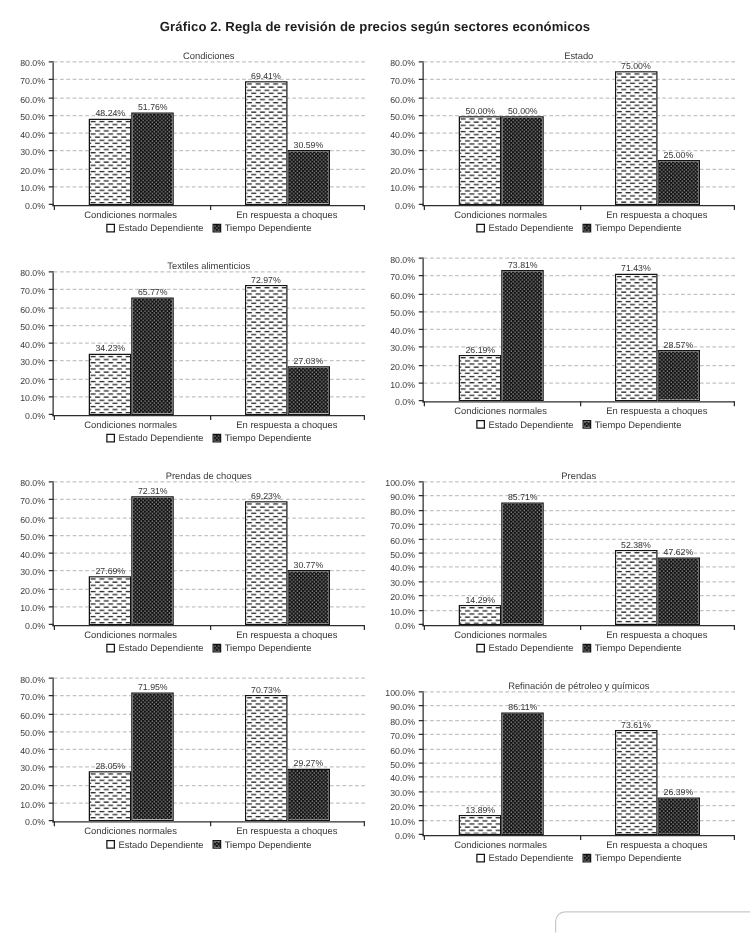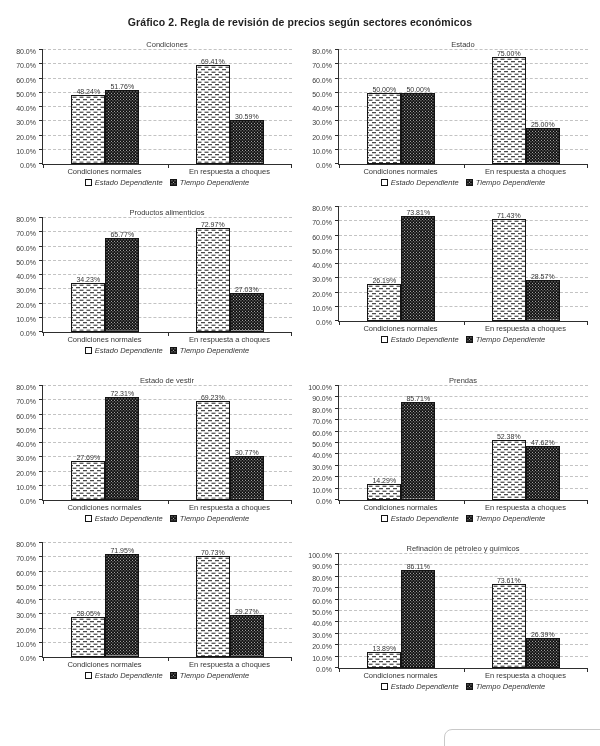--- a/index.html
+++ b/index.html
@@ -61,21 +61,21 @@
     z-index: 2;
   }
   .xlabs {
     display: flex; margin: 2px 8px 0 38px;
     font-size: 7.5px; color: #353535;
   }
   .xlabs span { flex: 1 1 50%; text-align: center; }
   .legend {
     display: flex; justify-content: center; align-items: center;
     gap: 7px; margin-top: 2px; margin-left: 30px;
-    font-size: 7.5px; color: #353535; font-style: italic;
+    font-size: 7.5px; color: #353535;
   }
   .litem { display: flex; align-items: center; gap: 3px; }
   .sw {
     width: 7px; height: 7px; display: inline-block; position: relative;
     border: 1px solid #141414; box-sizing: border-box; background: #fff;
   }
   .sw svg { position: absolute; left: 0; top: 0; width: 100%; height: 100%; display: block; }
   .cutoff-panel {
     position: absolute; left: 444px; top: 729px;
     width: 200px; height: 40px;
@@ -269,21 +269,21 @@
             <span class="sw">
               <svg preserveAspectRatio="none">
                 <rect width="100%" height="100%" fill="url(#pat-tiempo)"></rect>
               </svg>
             </span>
             <span>Tiempo Dependiente</span>
           </span>
         </div>
       </div>
       <div class="chart">
-        <div class="ctitle">Productos alimenticios</div>
+        <div class="ctitle">Textiles alimenticios</div>
         <div class="crow">
           <div class="ylab">
             <span style="bottom: calc(0% - 4px);">0.0%</span>
             <span style="bottom: calc(12.5% - 4px);">10.0%</span>
             <span style="bottom: calc(25% - 4px);">20.0%</span>
             <span style="bottom: calc(37.5% - 4px);">30.0%</span>
             <span style="bottom: calc(50% - 4px);">40.0%</span>
             <span style="bottom: calc(62.5% - 4px);">50.0%</span>
             <span style="bottom: calc(75% - 4px);">60.0%</span>
             <span style="bottom: calc(87.5% - 4px);">70.0%</span>
@@ -436,21 +436,21 @@
             <span class="sw">
               <svg preserveAspectRatio="none">
                 <rect width="100%" height="100%" fill="url(#pat-tiempo)"></rect>
               </svg>
             </span>
             <span>Tiempo Dependiente</span>
           </span>
         </div>
       </div>
       <div class="chart">
-        <div class="ctitle">Estado de vestir</div>
+        <div class="ctitle">Prendas de choques</div>
         <div class="crow">
           <div class="ylab">
             <span style="bottom: calc(0% - 4px);">0.0%</span>
             <span style="bottom: calc(12.5% - 4px);">10.0%</span>
             <span style="bottom: calc(25% - 4px);">20.0%</span>
             <span style="bottom: calc(37.5% - 4px);">30.0%</span>
             <span style="bottom: calc(50% - 4px);">40.0%</span>
             <span style="bottom: calc(62.5% - 4px);">50.0%</span>
             <span style="bottom: calc(75% - 4px);">60.0%</span>
             <span style="bottom: calc(87.5% - 4px);">70.0%</span>

